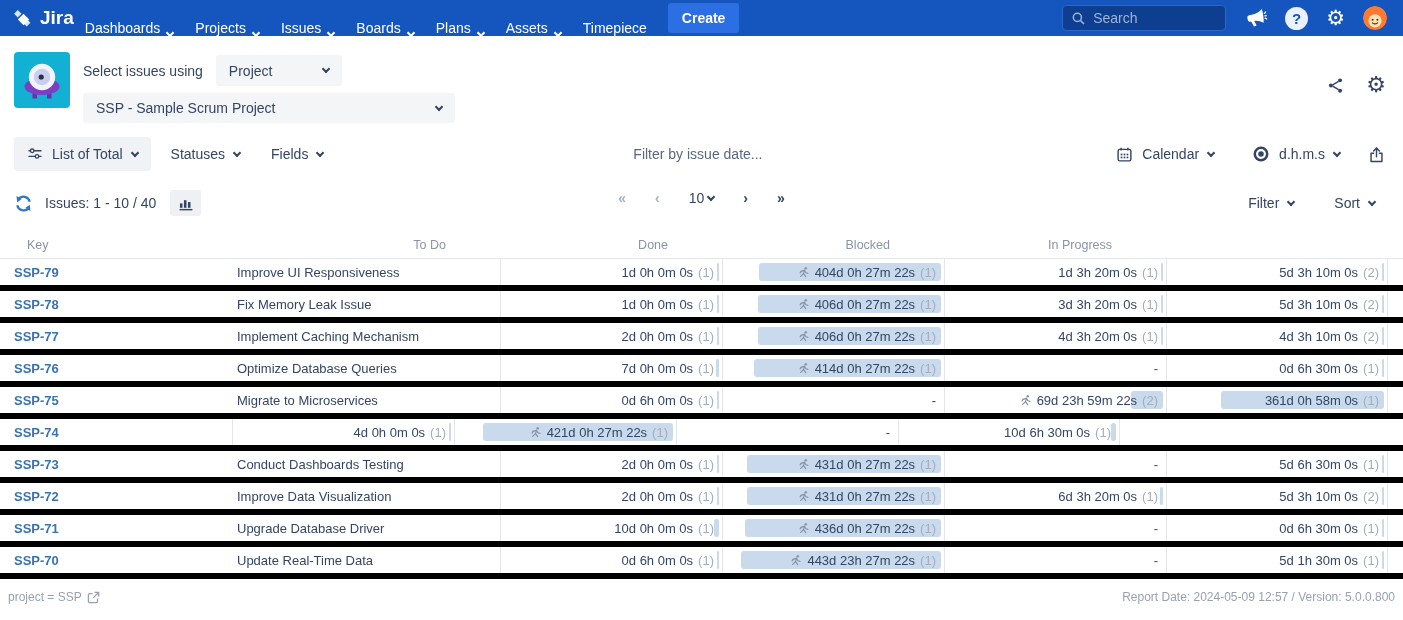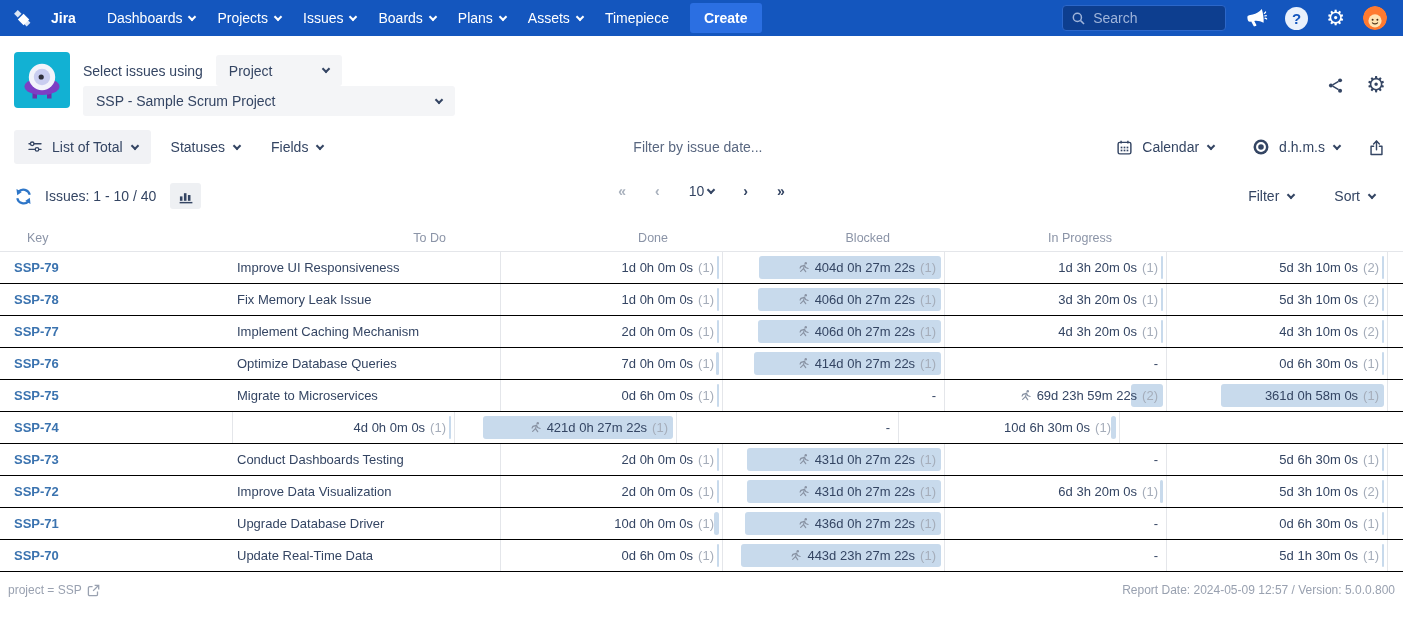--- a/index.html
+++ b/index.html
@@ -4,45 +4,45 @@
 <style>
   *{box-sizing:border-box;margin:0;padding:0}
   html,body{width:1403px;height:620px;overflow:hidden;background:#fff;
     font-family:"Liberation Sans","DejaVu Sans",sans-serif;color:#344563}
   button{font-family:inherit;cursor:pointer}
   a{cursor:pointer}
   .chev{display:inline-block;width:6px;height:6px;border-right:2px solid currentColor;
     border-bottom:2px solid currentColor;transform:rotate(45deg);margin-top:-3px;flex:0 0 auto}
   
   .navbar{height:36px;background:#1456BE;display:flex;align-items:center;padding:0 12px}
-  .brand{display:flex;align-items:center;gap:18px;color:#fff;font-size:14px;font-weight:700;
-    margin-right:20px;cursor:pointer}
+  .brand{display:flex;align-items:center;gap:7px;color:#fff;font-size:19px;font-weight:700;
+    cursor:pointer}
   .nav-menu{display:flex;align-items:center}
   .nav-item{color:#fff;font-size:14px;font-weight:500;padding:0 11px;height:36px;display:flex;
-    align-items:center;gap:7px;cursor:pointer;white-space:nowrap}
+    align-items:flex-end;gap:7px;cursor:pointer;white-space:nowrap}
   .create-btn{background:#2B6FE2;color:#fff;font-size:14px;font-weight:700;border:none;
     border-radius:3px;padding:7px 14px;margin-left:10px}
   .nav-search{margin-left:auto;display:flex;align-items:center;background:#0D3E8F;
     border:1px solid #2C67C9;border-radius:4px;height:26px;width:164px;padding:0 8px;gap:7px}
   .nav-search input{background:transparent;border:none;outline:none;color:#E3ECFA;font-size:14px;width:100%}
   .nav-search input::placeholder{color:#9FB4DA}
   .nav-icons{display:flex;align-items:center;gap:18px;margin-left:19px;margin-right:4px}
   .help-circle{width:23px;height:23px;border-radius:50%;background:#EAF1FC;color:#1456BE;
     font-weight:700;font-size:15px;display:flex;align-items:center;justify-content:center;cursor:pointer}
   .gear-glyph{color:#fff;font-size:21px;line-height:1;cursor:pointer;
     font-family:"DejaVu Sans",sans-serif}
   .avatar{width:24px;height:24px;border-radius:50%;overflow:hidden;cursor:pointer}
   
   .picker-row{display:flex;padding:16px 14px 0;position:relative}
   .app-icon{width:56px;height:56px;border-radius:4px;margin-right:13px;flex:0 0 auto}
   .line1{display:flex;align-items:center;gap:13px;margin-top:3px}
   .picker-label{font-size:14px;color:#344563}
   .mode-select{background:#F4F5F7;border:none;border-radius:3px;height:31px;padding:0 13px;
     font-size:14px;color:#344563;display:flex;align-items:center;justify-content:space-between;width:126px}
-  .project-select{background:#F4F5F7;border:none;border-radius:3px;height:30px;
+  .project-select{background:#F4F5F7;border:none;border-radius:3px;height:30px;margin-top:7px;
     width:372px;display:flex;align-items:center;justify-content:space-between;padding:0 13px;
     font-size:14px;color:#344563}
   .corner-icons{position:absolute;right:17px;top:38px;display:flex;gap:21px;color:#344563;align-items:center}
   .corner-icons .gear-glyph{color:#344563;font-size:22px}
   
   .toolbar{display:flex;align-items:center;padding:14px 14px 0}
   .tool-group{display:flex;align-items:center;gap:9px}
   .tool-btn{display:flex;align-items:center;gap:9px;background:#F1F2F5;border:none;border-radius:3px;
     height:34px;padding:0 13px;font-size:14px;color:#344563;white-space:nowrap}
   .tool-btn.plain{background:transparent;padding:0 11px}
@@ -64,21 +64,21 @@
   .page-size{display:flex;align-items:center;gap:4px;background:none;border:none;font-size:14px;color:#344563}
   .pager-right{margin-left:auto;display:flex;gap:40px;padding-right:14px;position:relative}
   .pager-right .tool-btn{background:transparent;padding:0;height:auto}
   
   .tbl{margin-top:15px}
   .thead{display:flex;height:27px;align-items:center;color:#8B94A7;font-size:12.5px}
   .h-key{width:232px;padding-left:27px}
   .h-sum{width:268px;padding-left:5px}
   .h-dur{width:222px;text-align:right;padding-right:8px}
   .tbody{border-top:1px solid #E4E6EA}
-  .trow{display:flex;height:32px;border-bottom:1px solid #000000}
+  .trow{display:flex;height:32px;border-bottom:6px solid #000000}
   .cell{display:flex;align-items:center}
   .cell.key{width:232px;padding-left:14px}
   .cell.key a{color:#3B73AF;font-weight:700;font-size:13px;text-decoration:none}
   .cell.sum{width:268px;padding-left:5px;font-size:13px;color:#344563}
   .cell.dur{width:222px;position:relative;border-left:1px solid #E4E6EA;justify-content:flex-end;
     padding-right:8px;font-size:13px;color:#344563}
   .cell.dur.last{border-right:1px solid #E4E6EA}
   .bar{position:absolute;right:3px;top:4px;bottom:4px;background:#C8DAEC;border-radius:3px}
   .dur-content{position:relative;display:flex;align-items:center;gap:5px;z-index:1;white-space:nowrap}
   .count{color:#A5ADBA}

